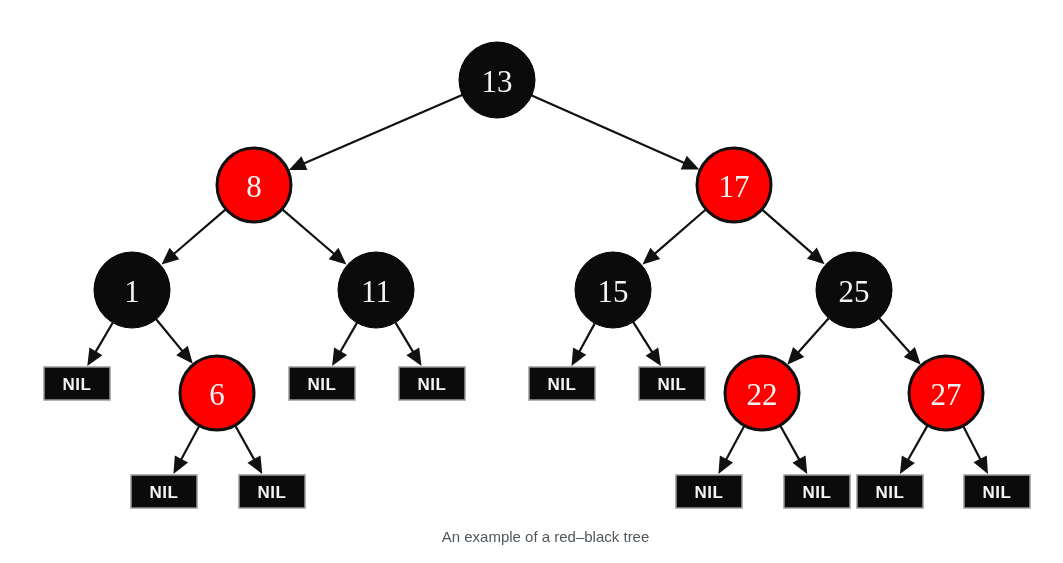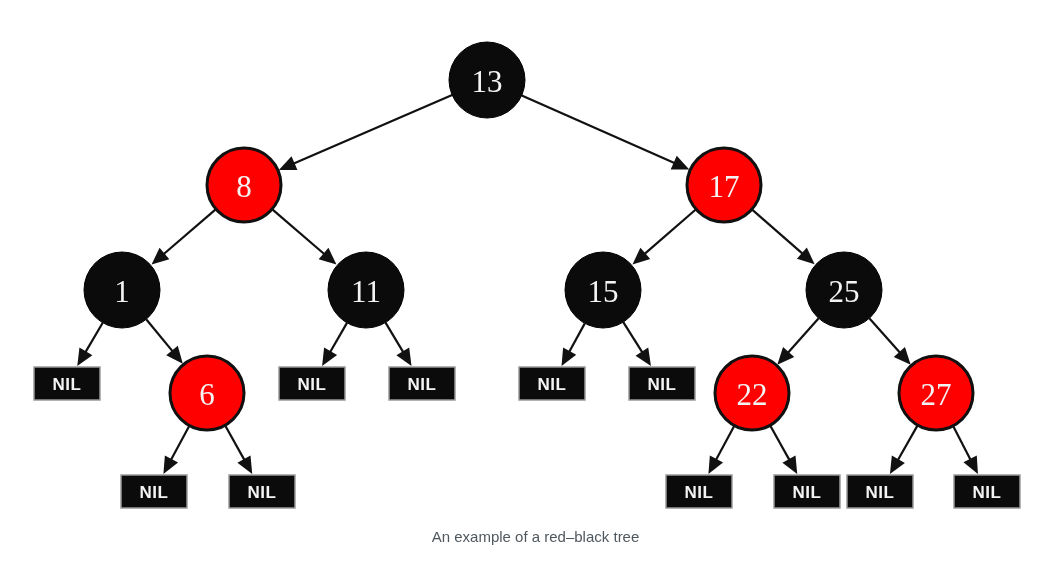--- a/index.html
+++ b/index.html
@@ -10,21 +10,21 @@
   }
   body {
     width: 1063px;
     height: 563px;
     position: relative;
     overflow: hidden;
     font-family: "Liberation Sans", sans-serif;
   }
   #figure {
     position: absolute;
-    left: 4px;
+    left: 14px;
     top: 0;
     width: 946px;
     height: 563px;
   }
   svg#tree-svg {
     position: absolute;
     left: 0;
     top: 0;
     width: 1063px;
     height: 520px;

